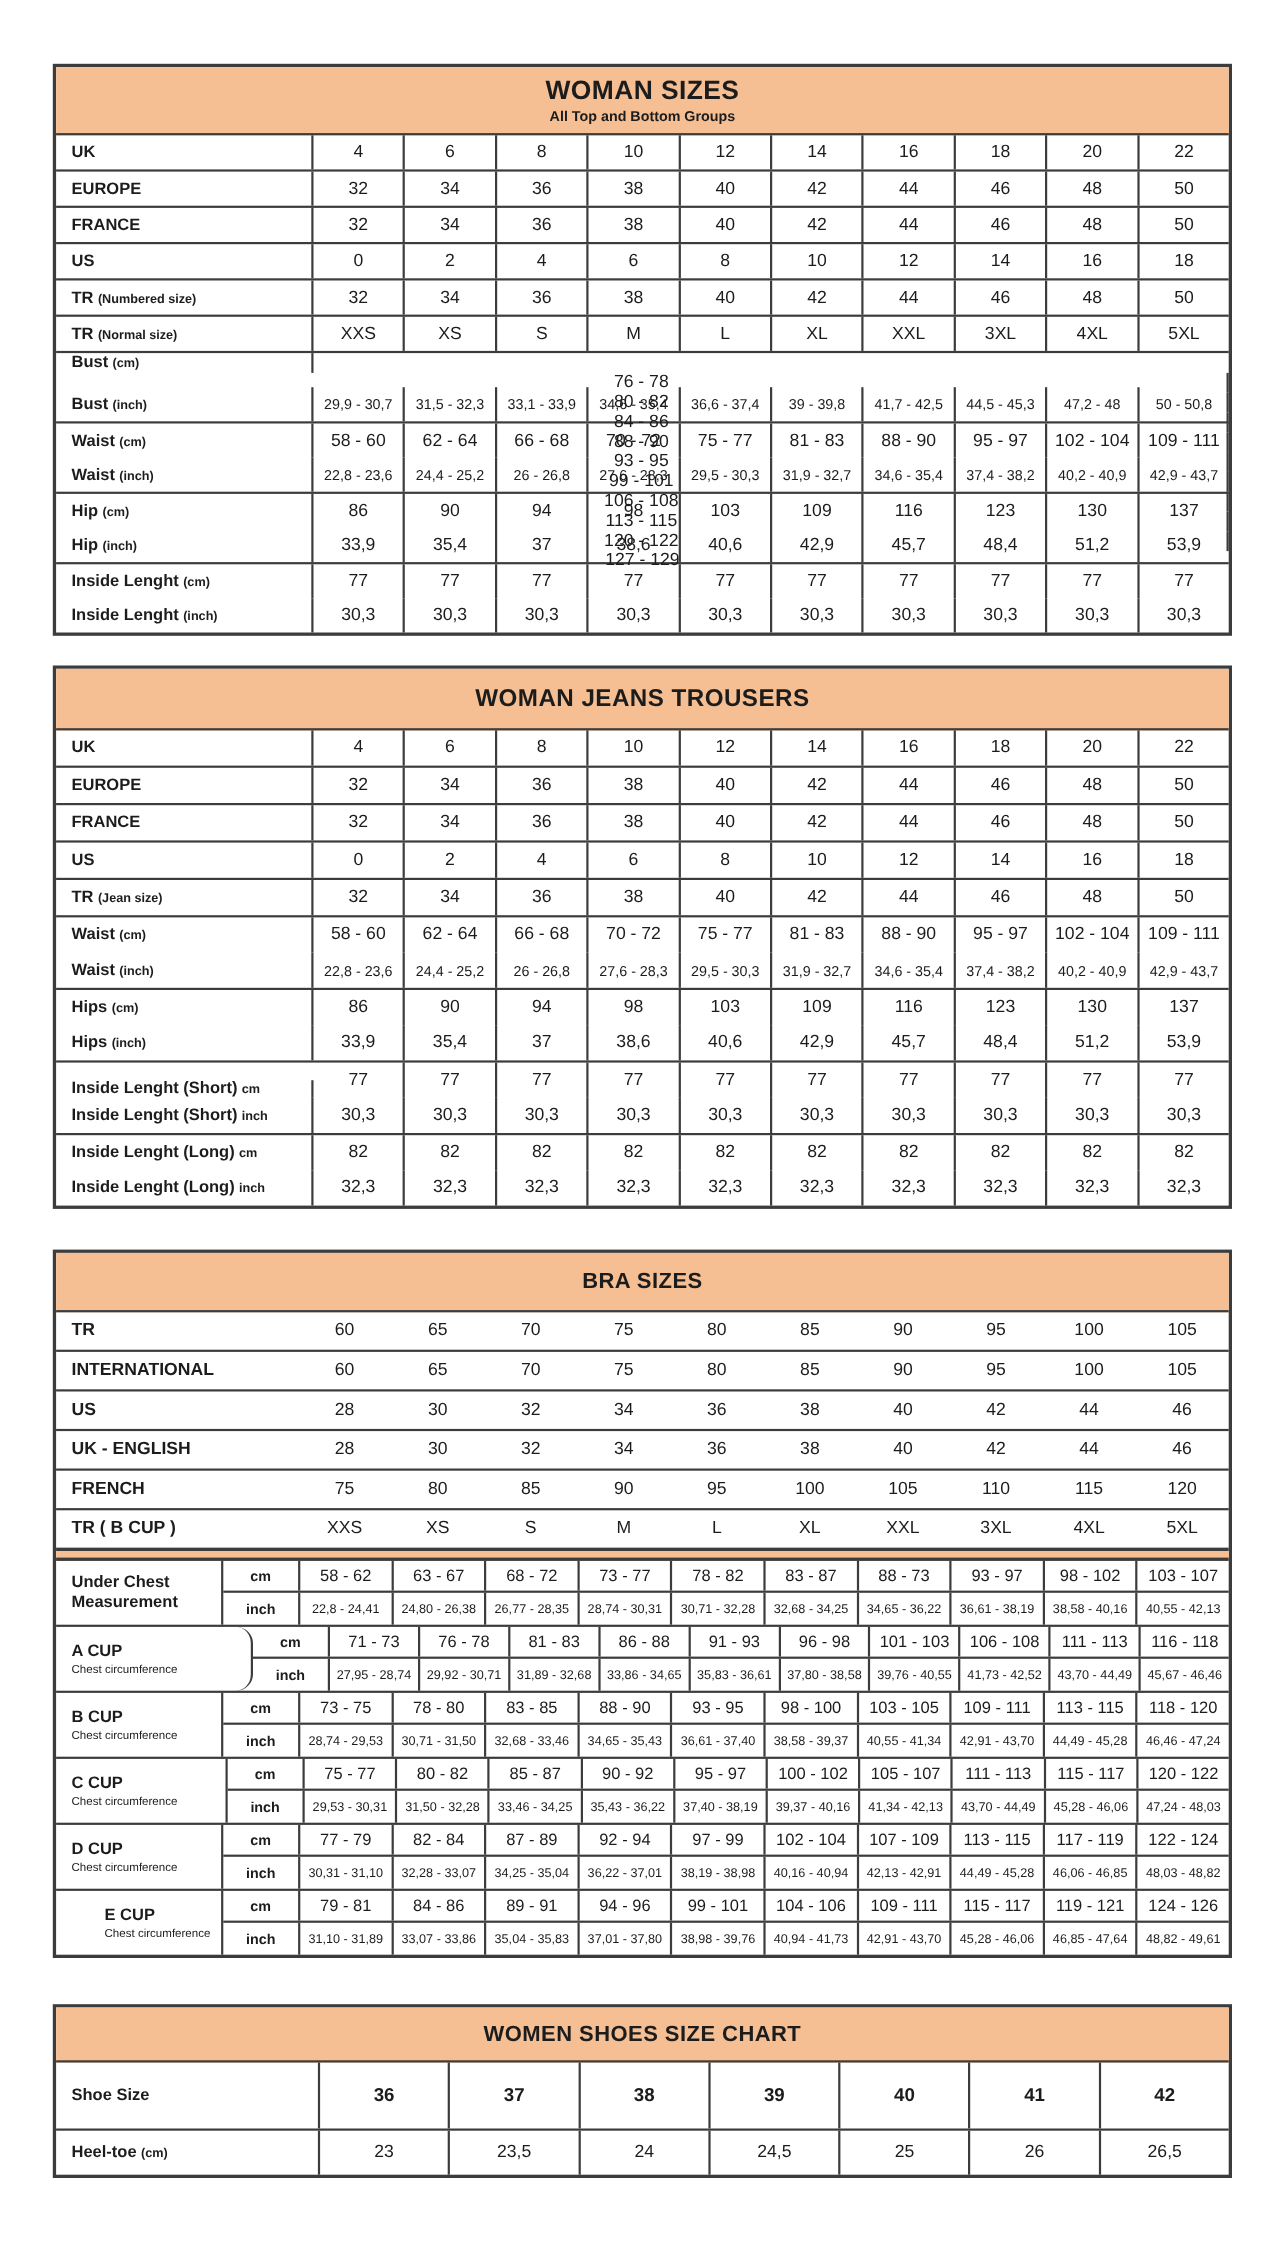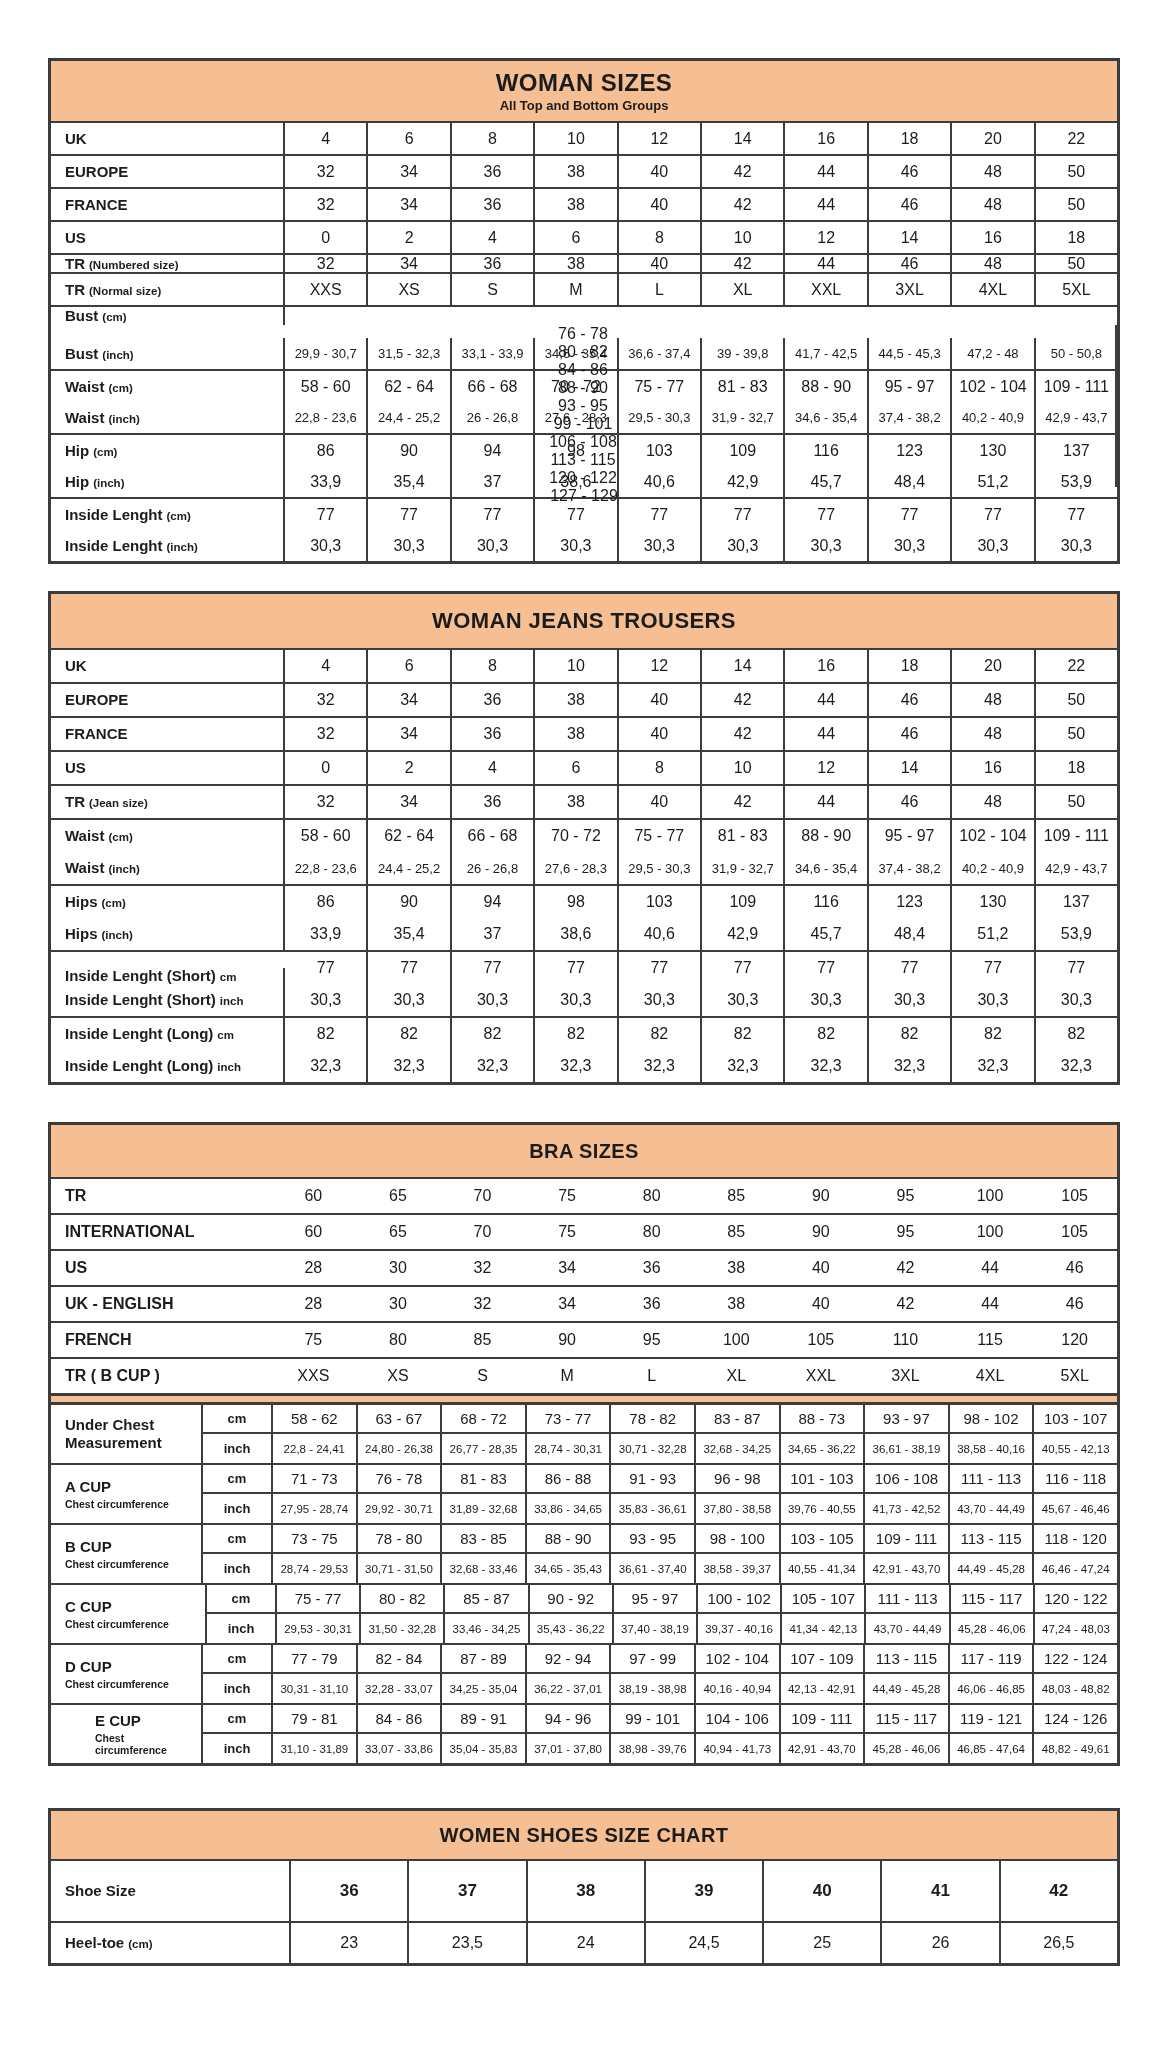--- a/index.html
+++ b/index.html
@@ -59,21 +59,21 @@
   .bratop .lmain{font-size:16px;}
 
   
   .unitgrp{display:flex;align-items:stretch;}
   .unitgrp > .lcell{
     border-right:2px solid var(--bd);
     flex-direction:column;align-items:flex-start;justify-content:center;
     padding-right:6px;line-height:1.15;
   }
   .unitgrp .lmain{font-size:15px;}
-  .unitgrp .lsub{display:block;font-weight:700;font-size:10.5px;margin-left:0;margin-top:2px;}
+  .unitgrp .lsub{display:block;font-weight:400;font-size:10.5px;margin-left:0;margin-top:2px;}
   .subrows{flex:1 1 0;display:flex;flex-direction:column;}
   .subrows .trow{border-bottom:2px solid var(--bd);}
   .subrows .trow:last-child{border-bottom:none;}
   .ucell{
     flex:none;width:70px;display:flex;align-items:center;justify-content:center;
     font-weight:700;font-size:13px;border-right:2px solid var(--bd);
   }
   .cups .vcell{border-right:2px solid var(--bd);font-size:15px;}
   .cups .vcell:last-child{border-right:none;}
   .cups .trow.sm .vcell{font-size:11.5px;}
@@ -161,21 +161,21 @@
             <div class="vcell">6</div>
             <div class="vcell">8</div>
             <div class="vcell">10</div>
             <div class="vcell">12</div>
             <div class="vcell">14</div>
             <div class="vcell">16</div>
             <div class="vcell">18</div>
           </div>
         </div>
         <div class="tgroup">
-          <div class="trow" style="height: 17px;">
+          <div class="trow" style="height: 31px;">
             <div class="lcell" style="width: 234px;">
               <div class="ltext"><span class="lmain">TR</span><span class="lsub">(Numbered size)</span></div>
             </div>
             <div class="vcell">32</div>
             <div class="vcell">34</div>
             <div class="vcell">36</div>
             <div class="vcell">38</div>
             <div class="vcell">40</div>
             <div class="vcell">42</div>
             <div class="vcell">44</div>
@@ -690,21 +690,21 @@
               <div class="vcell">30,71 - 32,28</div>
               <div class="vcell">32,68 - 34,25</div>
               <div class="vcell">34,65 - 36,22</div>
               <div class="vcell">36,61 - 38,19</div>
               <div class="vcell">38,58 - 40,16</div>
               <div class="vcell">40,55 - 42,13</div>
             </div>
           </div>
         </div>
         <div class="tgroup unitgrp">
-          <div class="lcell" style="width: 152px;">
+          <div class="lcell" style="width: 179px; border-radius: 15px;">
             <div class="ltext"><span class="lmain">A CUP</span><span class="lsub">Chest circumference</span></div>
           </div>
           <div class="subrows">
             <div class="trow" style="height: 29px;">
               <div class="ucell">cm</div>
               <div class="vcell">71 - 73</div>
               <div class="vcell">76 - 78</div>
               <div class="vcell">81 - 83</div>
               <div class="vcell">86 - 88</div>
               <div class="vcell">91 - 93</div>

